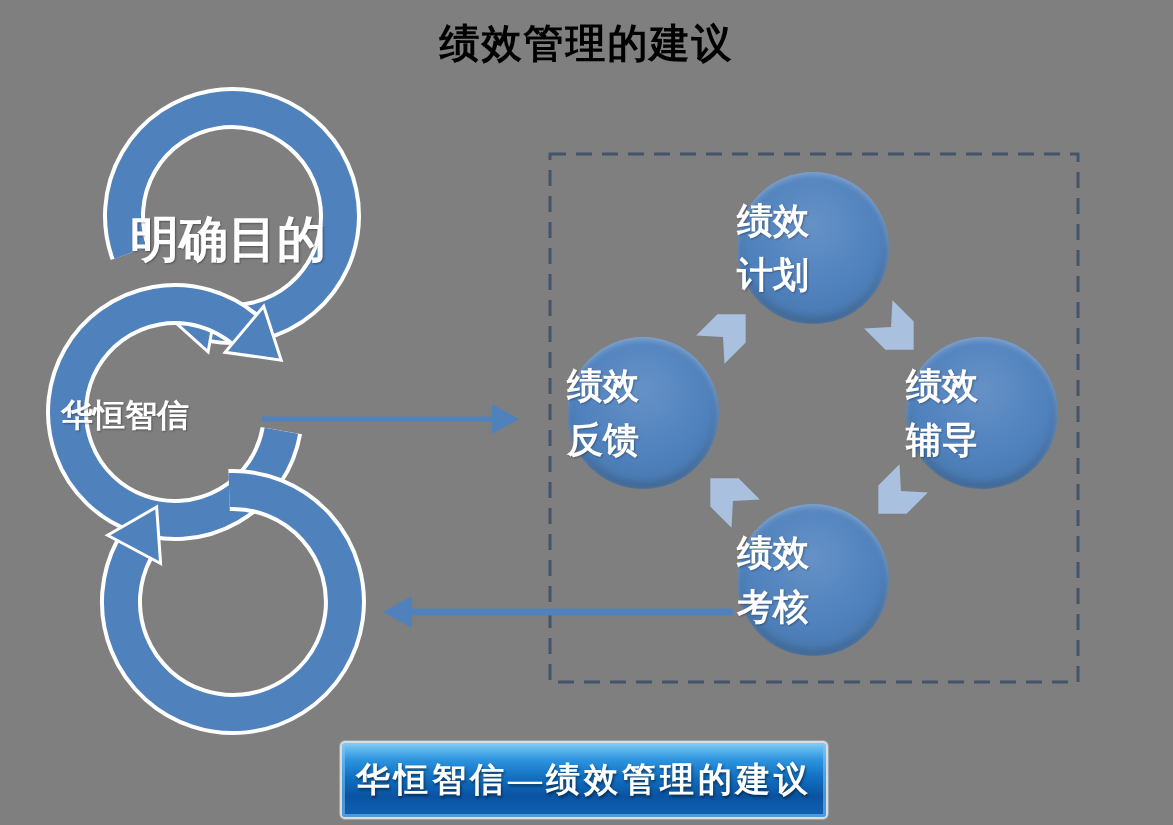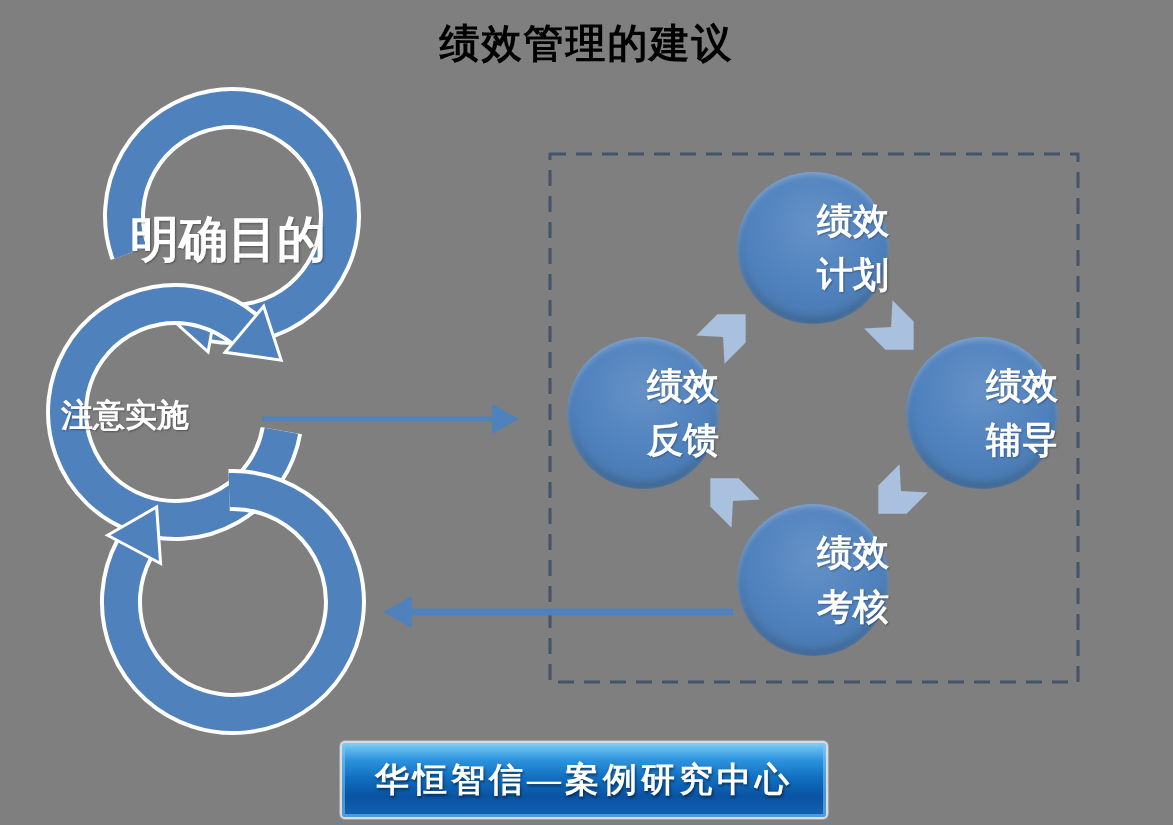--- a/index.html
+++ b/index.html
@@ -43,21 +43,21 @@
     color:#fff;font-weight:bold;text-align:center;
     white-space:pre-line;
     text-shadow:1px 1px 2px rgba(0,0,0,.35);
   }
   .step1{left:118px;top:207px;width:220px;font-size:49px;}
   .step2{left:15px;top:394px;width:220px;font-size:32px;}
   .step3{left:127px;top:536px;width:220px;font-size:32px;line-height:1.35;}
   .node{
     position:absolute;z-index:2;
     width:152px;height:152px;border-radius:50%;
-    display:flex;align-items:center;justify-content:flex-end;
+    display:flex;align-items:center;justify-content:flex-start;
     text-align:center;color:#fff;font-weight:bold;
     font-size:36px;line-height:1.5;white-space:pre-line;
     background:radial-gradient(circle at 50% 35%, #6591c6 0%, var(--primary-blue) 55%, #44709f 100%);
     box-shadow:inset 0 2px 6px rgba(255,255,255,.35), inset 0 -5px 10px rgba(0,0,0,.2);
     text-shadow:1px 1px 2px rgba(0,0,0,.3);
   }
   .node-plan{left:737px;top:172px;}
   .node-coach{left:906px;top:337px;}
   .node-assess{left:737px;top:504px;}
   .node-feedback{left:567px;top:337px;}
@@ -121,36 +121,36 @@
       <line class="flow-line" x1="262" y1="419" x2="492" y2="419" stroke-width="5"></line>
       <polygon class="flow-head" points="492,404 492,434 519,419"></polygon>
     </g>
     <g>
       <line class="flow-line" x1="733" y1="612" x2="412" y2="612" stroke-width="7"></line>
       <polygon class="flow-head" points="412,596 412,628 383,612"></polygon>
     </g>
   </svg>
 
   <div class="step step1">明确目的</div>
-  <div class="step step2">注意实施</div>
+  <div class="step step2">华恒智信</div>
 
   <div class="node node-plan">
     <span>绩效
 计划</span>
   </div>
   <div class="node node-coach">
     <span>绩效
 辅导</span>
   </div>
   <div class="node node-assess">
     <span>绩效
 考核</span>
   </div>
   <div class="node node-feedback">
     <span>绩效
 反馈</span>
   </div>
 
   <div class="banner">
-    <span class="banner-text">华恒智信—案例研究中心</span>
+    <span class="banner-text">华恒智信—绩效管理的建议</span>
   </div>
 
 </div>
 
 </body></html>

